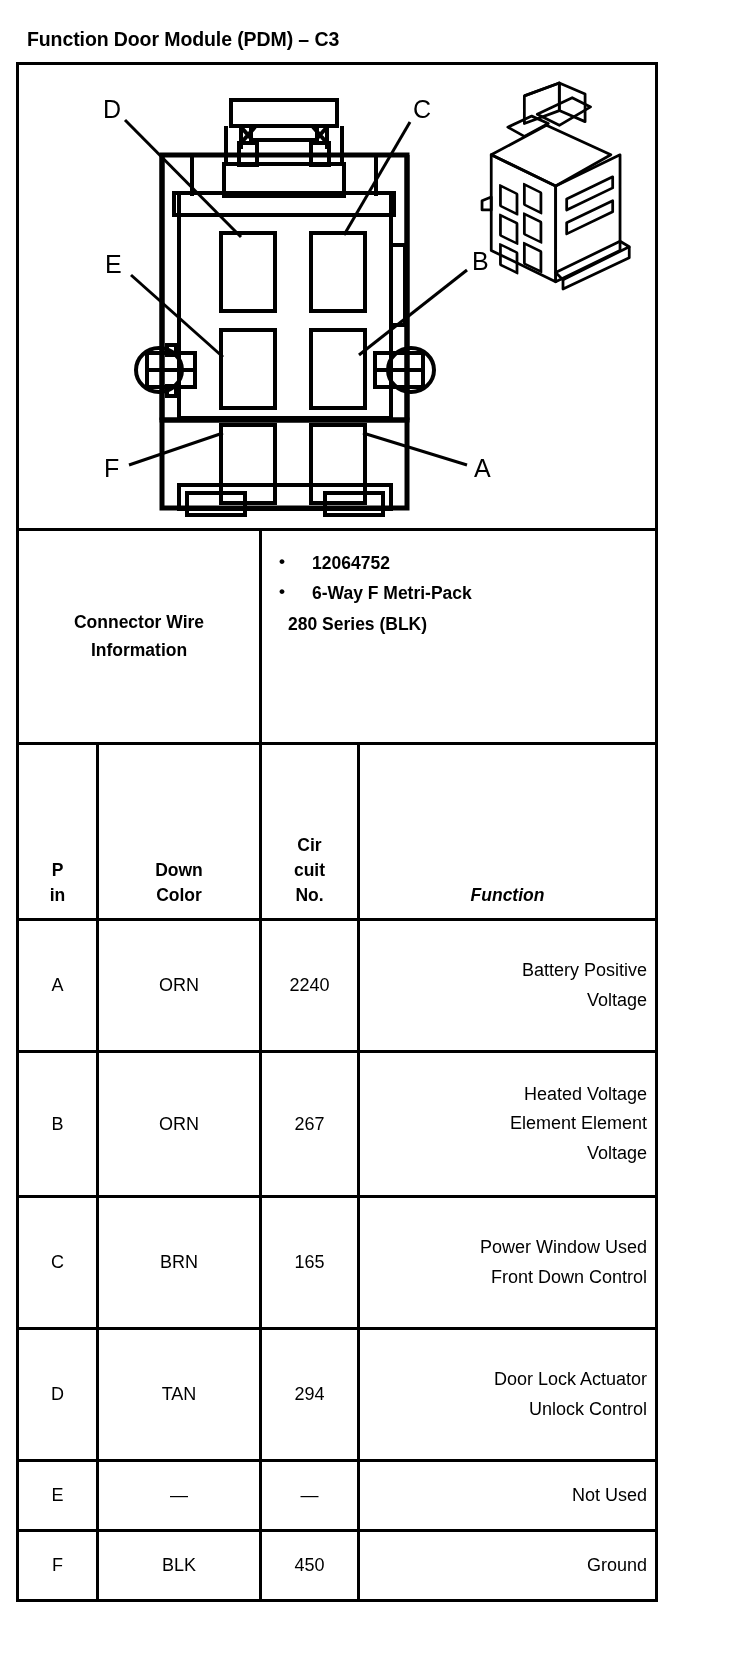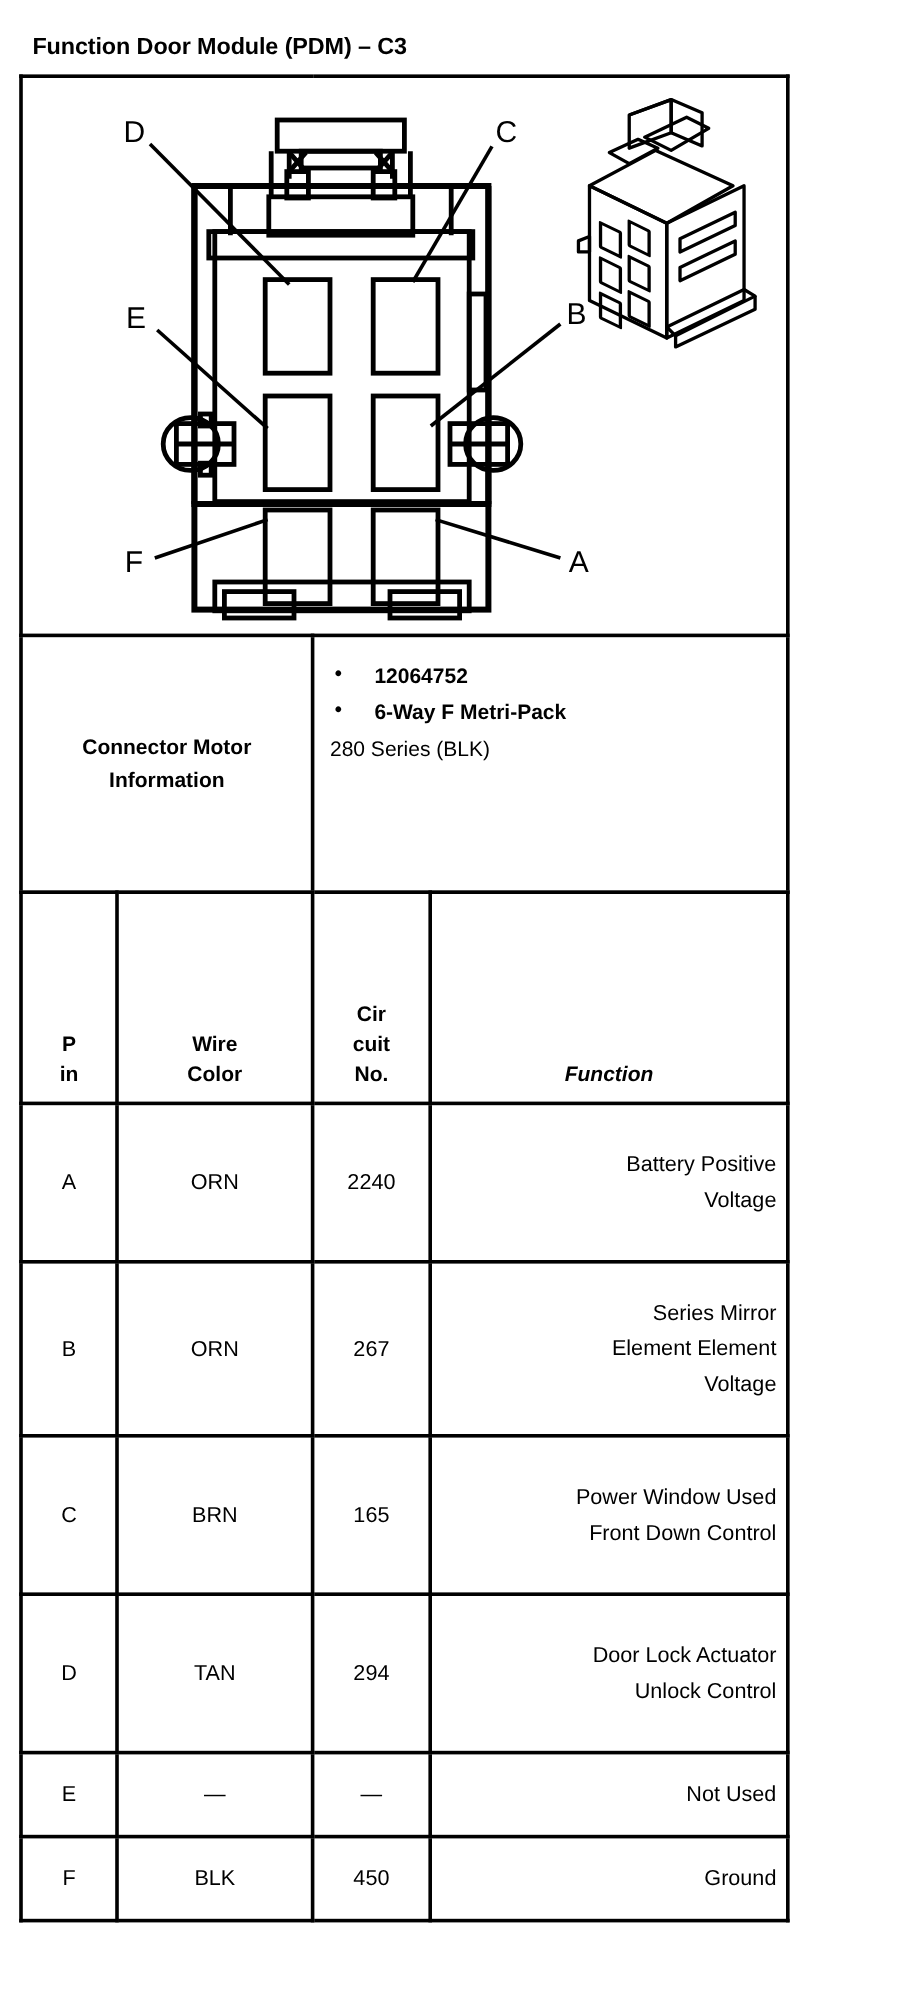--- a/index.html
+++ b/index.html
@@ -92,22 +92,22 @@
     margin-bottom: 2px;
   }
   .cpi-list li .bullet {
     position: absolute;
     left: 17px;
     top: -1px;
     font-size: 17px;
   }
   .cpi-tail {
     font-size: 17.5px;
-    font-weight: normal;
-    padding-left: 13px;
+    font-weight: bold;
+    padding-left: 26px;
     line-height: 1.62;
   }
 
   
   .pin-table {
     position: absolute;
     left: 16px;
     top: 742px;
     width: 642px;
     border-collapse: collapse;
@@ -256,21 +256,21 @@
               <path d="M100 214 L100 224 L172 190 L172 178"></path>
 
               <path d="M12 128 L22 124 L22 138 L12 138 Z"></path>
             </g>
           </svg>
         </div>
       </td>
     </tr>
     <tr>
       <td class="cpi-label-cell">
-        <div>Connector Motor</div>
+        <div>Connector Wire</div>
         <div>Information</div>
       </td>
       <td class="cpi-value-cell">
         <ul class="cpi-list">
           <li>
             <span class="bullet">•</span>
             <span>12064752</span>
           </li>
           <li>
             <span class="bullet">•</span>
@@ -284,21 +284,21 @@
     </table>
 
   <table class="pin-table">
     <tbody>
         <tr class="hdr-row">
       <th class="col-pin">
         <div>P</div>
         <div>in</div>
       </th>
       <th class="col-wire">
-        <div>Wire</div>
+        <div>Down</div>
         <div>Color</div>
       </th>
       <th class="col-circ">
         <div>Cir</div>
         <div>cuit</div>
         <div>No.</div>
       </th>
       <th class="col-func">
         <div>Function</div>
       </th>
@@ -312,21 +312,21 @@
         <span class="func-line">Battery Positive</span>
         <span class="func-line">Voltage</span>
       </td>
     </tr>
 
     <tr class="r-h3">
       <td class="c-pin">B</td>
       <td class="c-wire">ORN</td>
       <td class="c-circ">267</td>
       <td class="c-func">
-        <span class="func-line">Series Mirror</span>
+        <span class="func-line">Heated Voltage</span>
         <span class="func-line">Element Element</span>
         <span class="func-line">Voltage</span>
       </td>
     </tr>
 
     <tr class="r-h2">
       <td class="c-pin">C</td>
       <td class="c-wire">BRN</td>
       <td class="c-circ">165</td>
       <td class="c-func">

